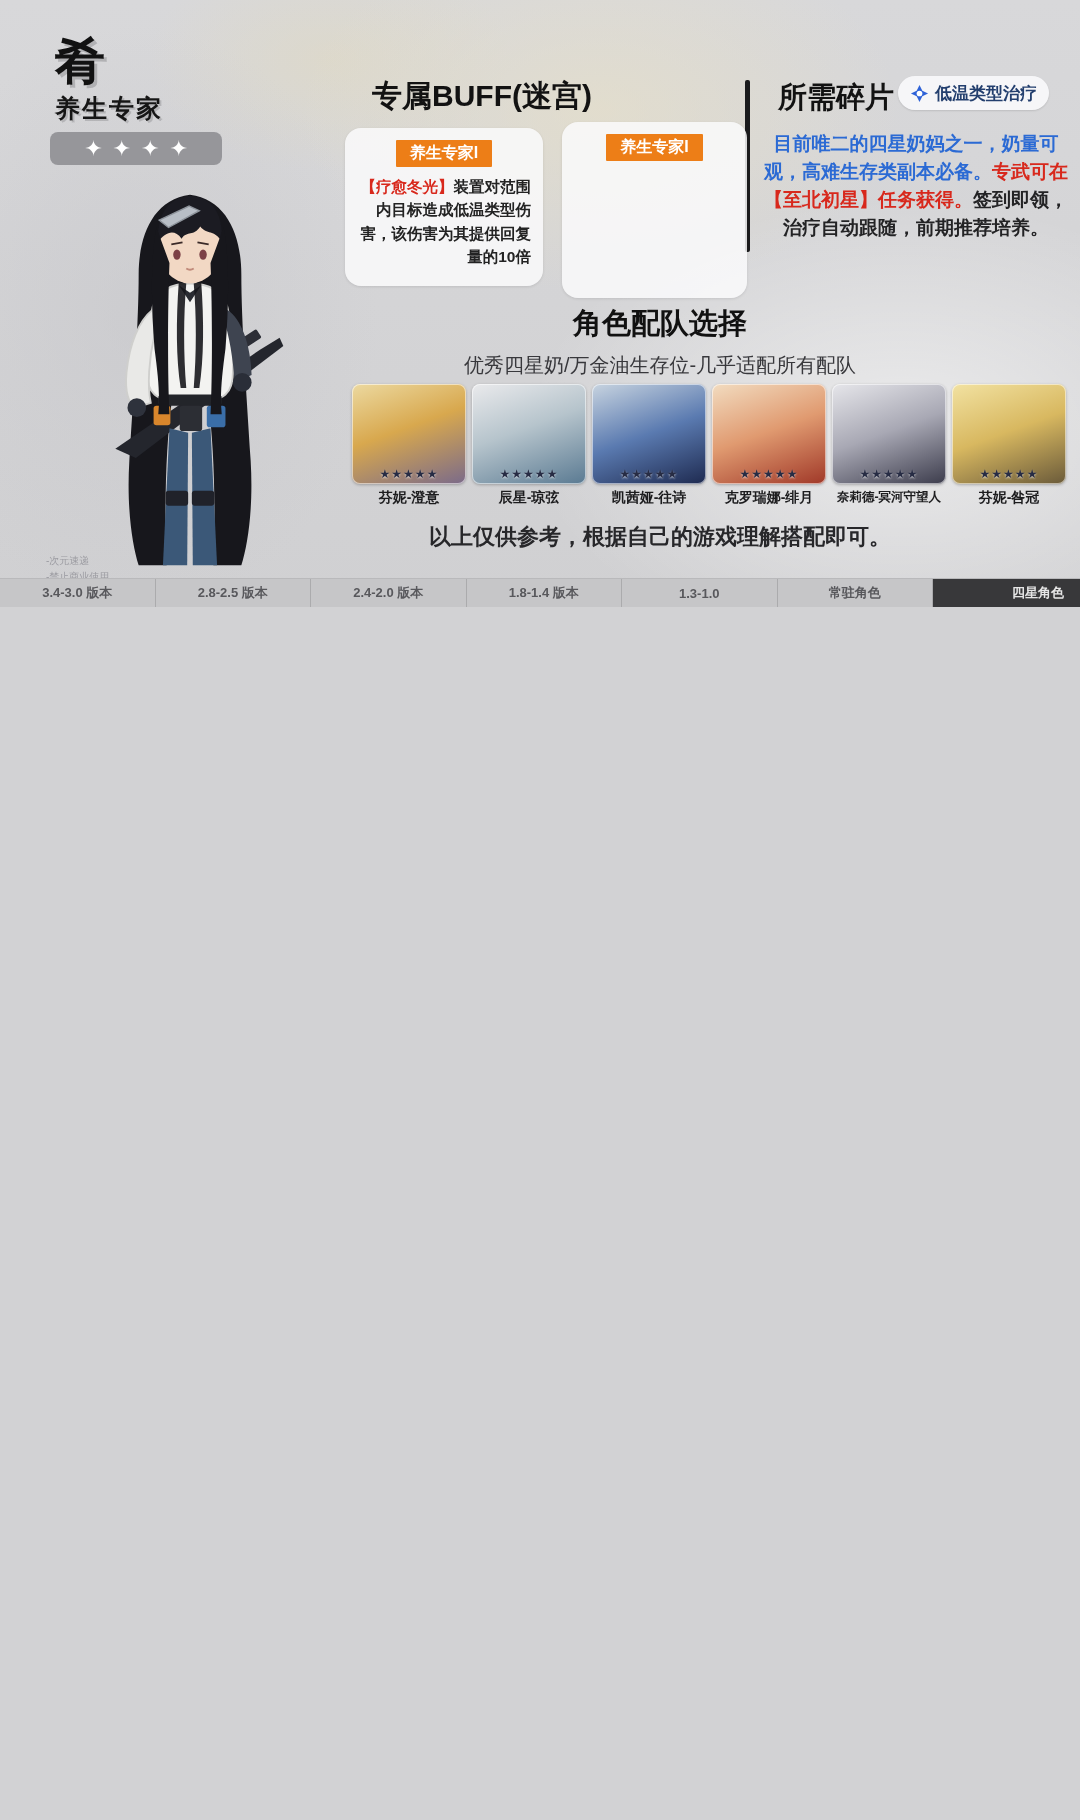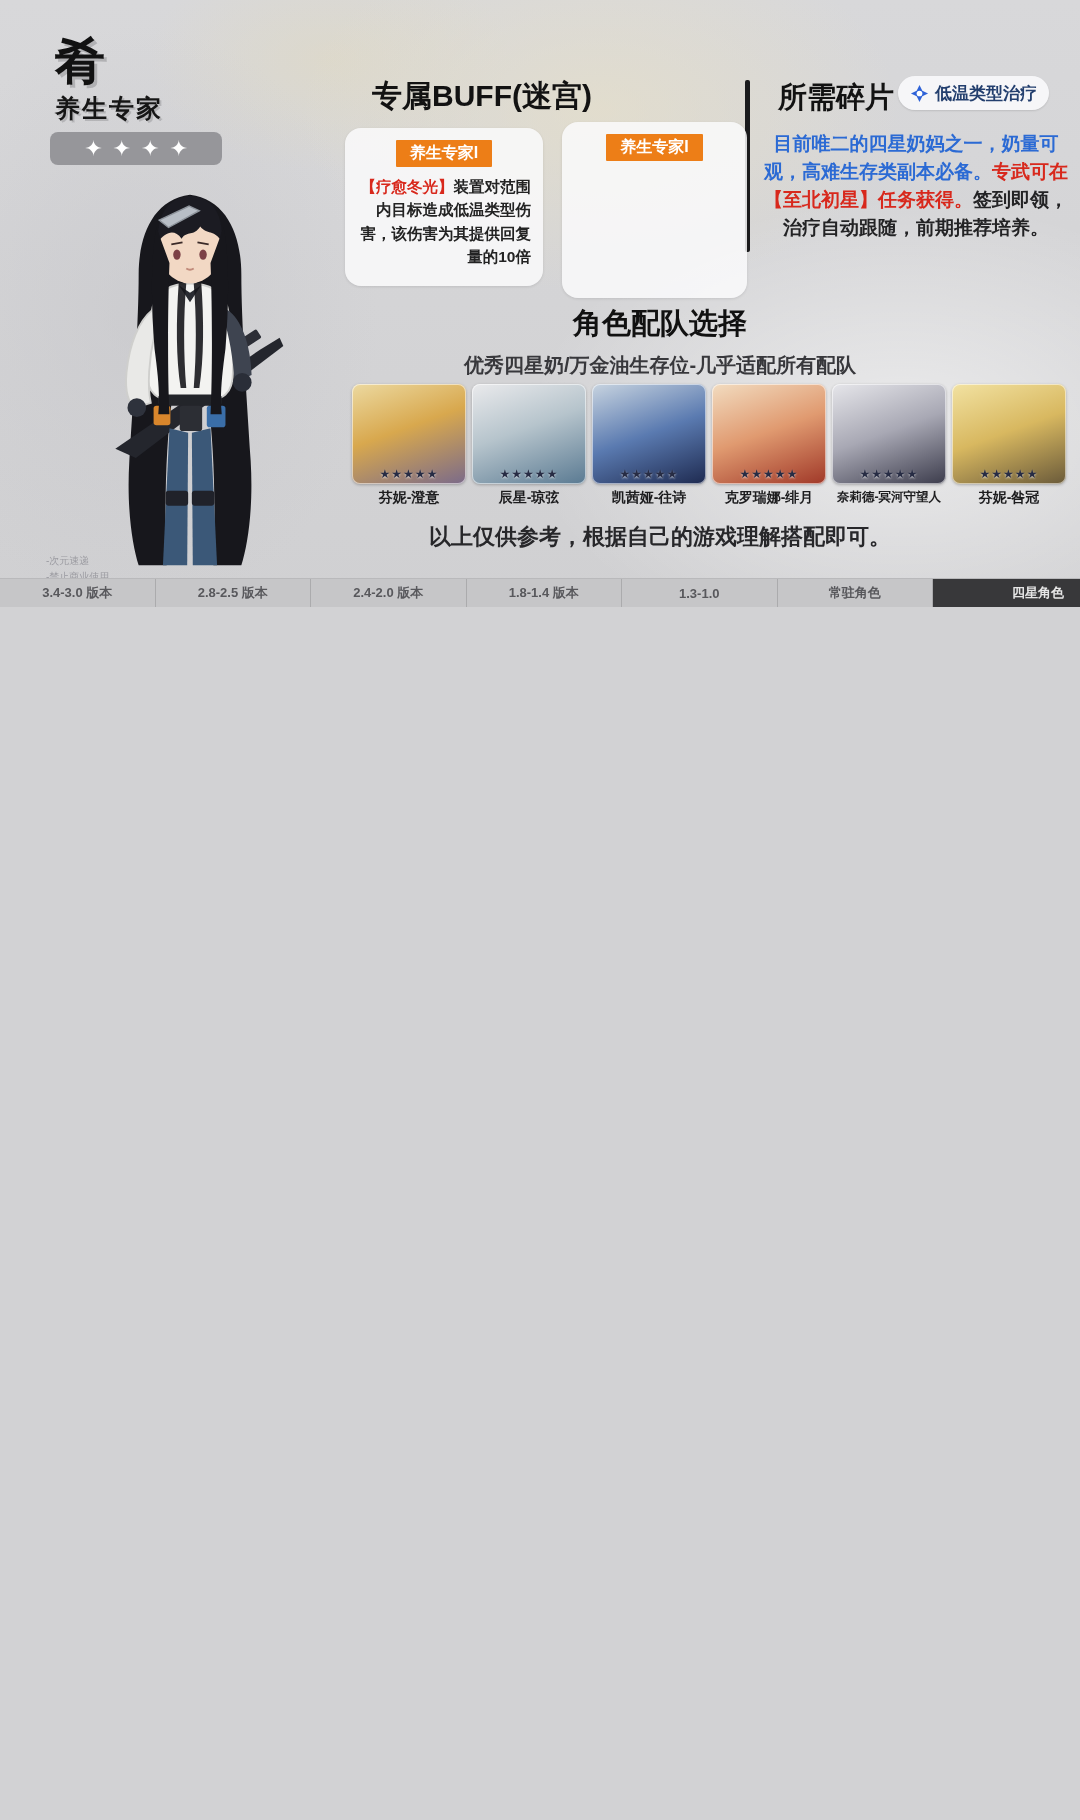--- a/index.html
+++ b/index.html
@@ -70,21 +70,21 @@
   .buff-title{position:absolute;left:372px;top:76px;font-size:30px;font-weight:bold;color:#121212;text-align:center;}
   .vdivider{position:absolute;left:745px;top:80px;width:5px;height:172px;background:#1b1b1d;border-radius:2px;}
   .role-title{position:absolute;left:778px;top:78px;font-size:29px;font-weight:bold;color:#121212;}
   .role-badge{position:absolute;left:898px;top:76px;height:34px;padding:0 12px;border-radius:17px;background:rgba(249,249,251,0.92);
               display:flex;align-items:center;gap:6px;font-size:17px;font-weight:bold;color:#233f6e;box-shadow:0 1px 2px rgba(0,0,0,0.12);}
   .buff-card{position:absolute;background:rgba(250,250,252,0.85);border-radius:16px;box-shadow:0 1px 3px rgba(0,0,0,0.1);text-align:center;}
   .buff-badge{display:inline-block;margin-top:12px;padding:3px 14px;background:#ed7e17;color:#fff;font-size:16px;font-weight:bold;border-radius:1px;}
   .buff-body{padding:8px 12px 0 12px;font-size:15.5px;font-weight:bold;line-height:1.5;color:#232323;text-align:right;}
   .role-desc{position:absolute;left:760px;top:130px;width:312px;text-align:center;font-size:19px;font-weight:bold;line-height:28px;}
   .team-title{position:absolute;left:440px;top:304px;width:440px;text-align:center;font-size:29px;font-weight:bold;color:#111;}
-  .team-sub{position:absolute;left:340px;top:352px;width:640px;text-align:center;font-size:20px;font-weight:bold;color:#38383c;}
+  .team-sub{position:absolute;left:340px;top:352px;width:640px;text-align:center;font-size:20px;font-weight:normal;color:#38383c;}
   .teamrow{position:absolute;left:352px;top:384px;display:flex;gap:6px;}
   .tcard{width:114px;}
   .timg{position:relative;height:100px;border-radius:8px;box-shadow:inset 0 0 0 1px rgba(255,255,255,0.55),0 1px 3px rgba(0,0,0,0.25);}
   .tstars{position:absolute;bottom:3px;left:0;width:100%;text-align:center;font-size:12px;letter-spacing:1px;color:#272c44;text-shadow:0 1px 2px rgba(255,255,255,0.65);}
   .tname{margin-top:5px;text-align:center;font-size:14px;font-weight:bold;color:#1c1c1e;white-space:nowrap;}
   .footer-note{position:absolute;left:290px;top:522px;width:740px;text-align:center;font-size:22px;font-weight:bold;color:#27272a;}
   .c-red{color:#d8281c;} .c-blue{color:#2b6ad4;} .c-dark{color:#232325;}
 </style>
 </head>
 <body>

